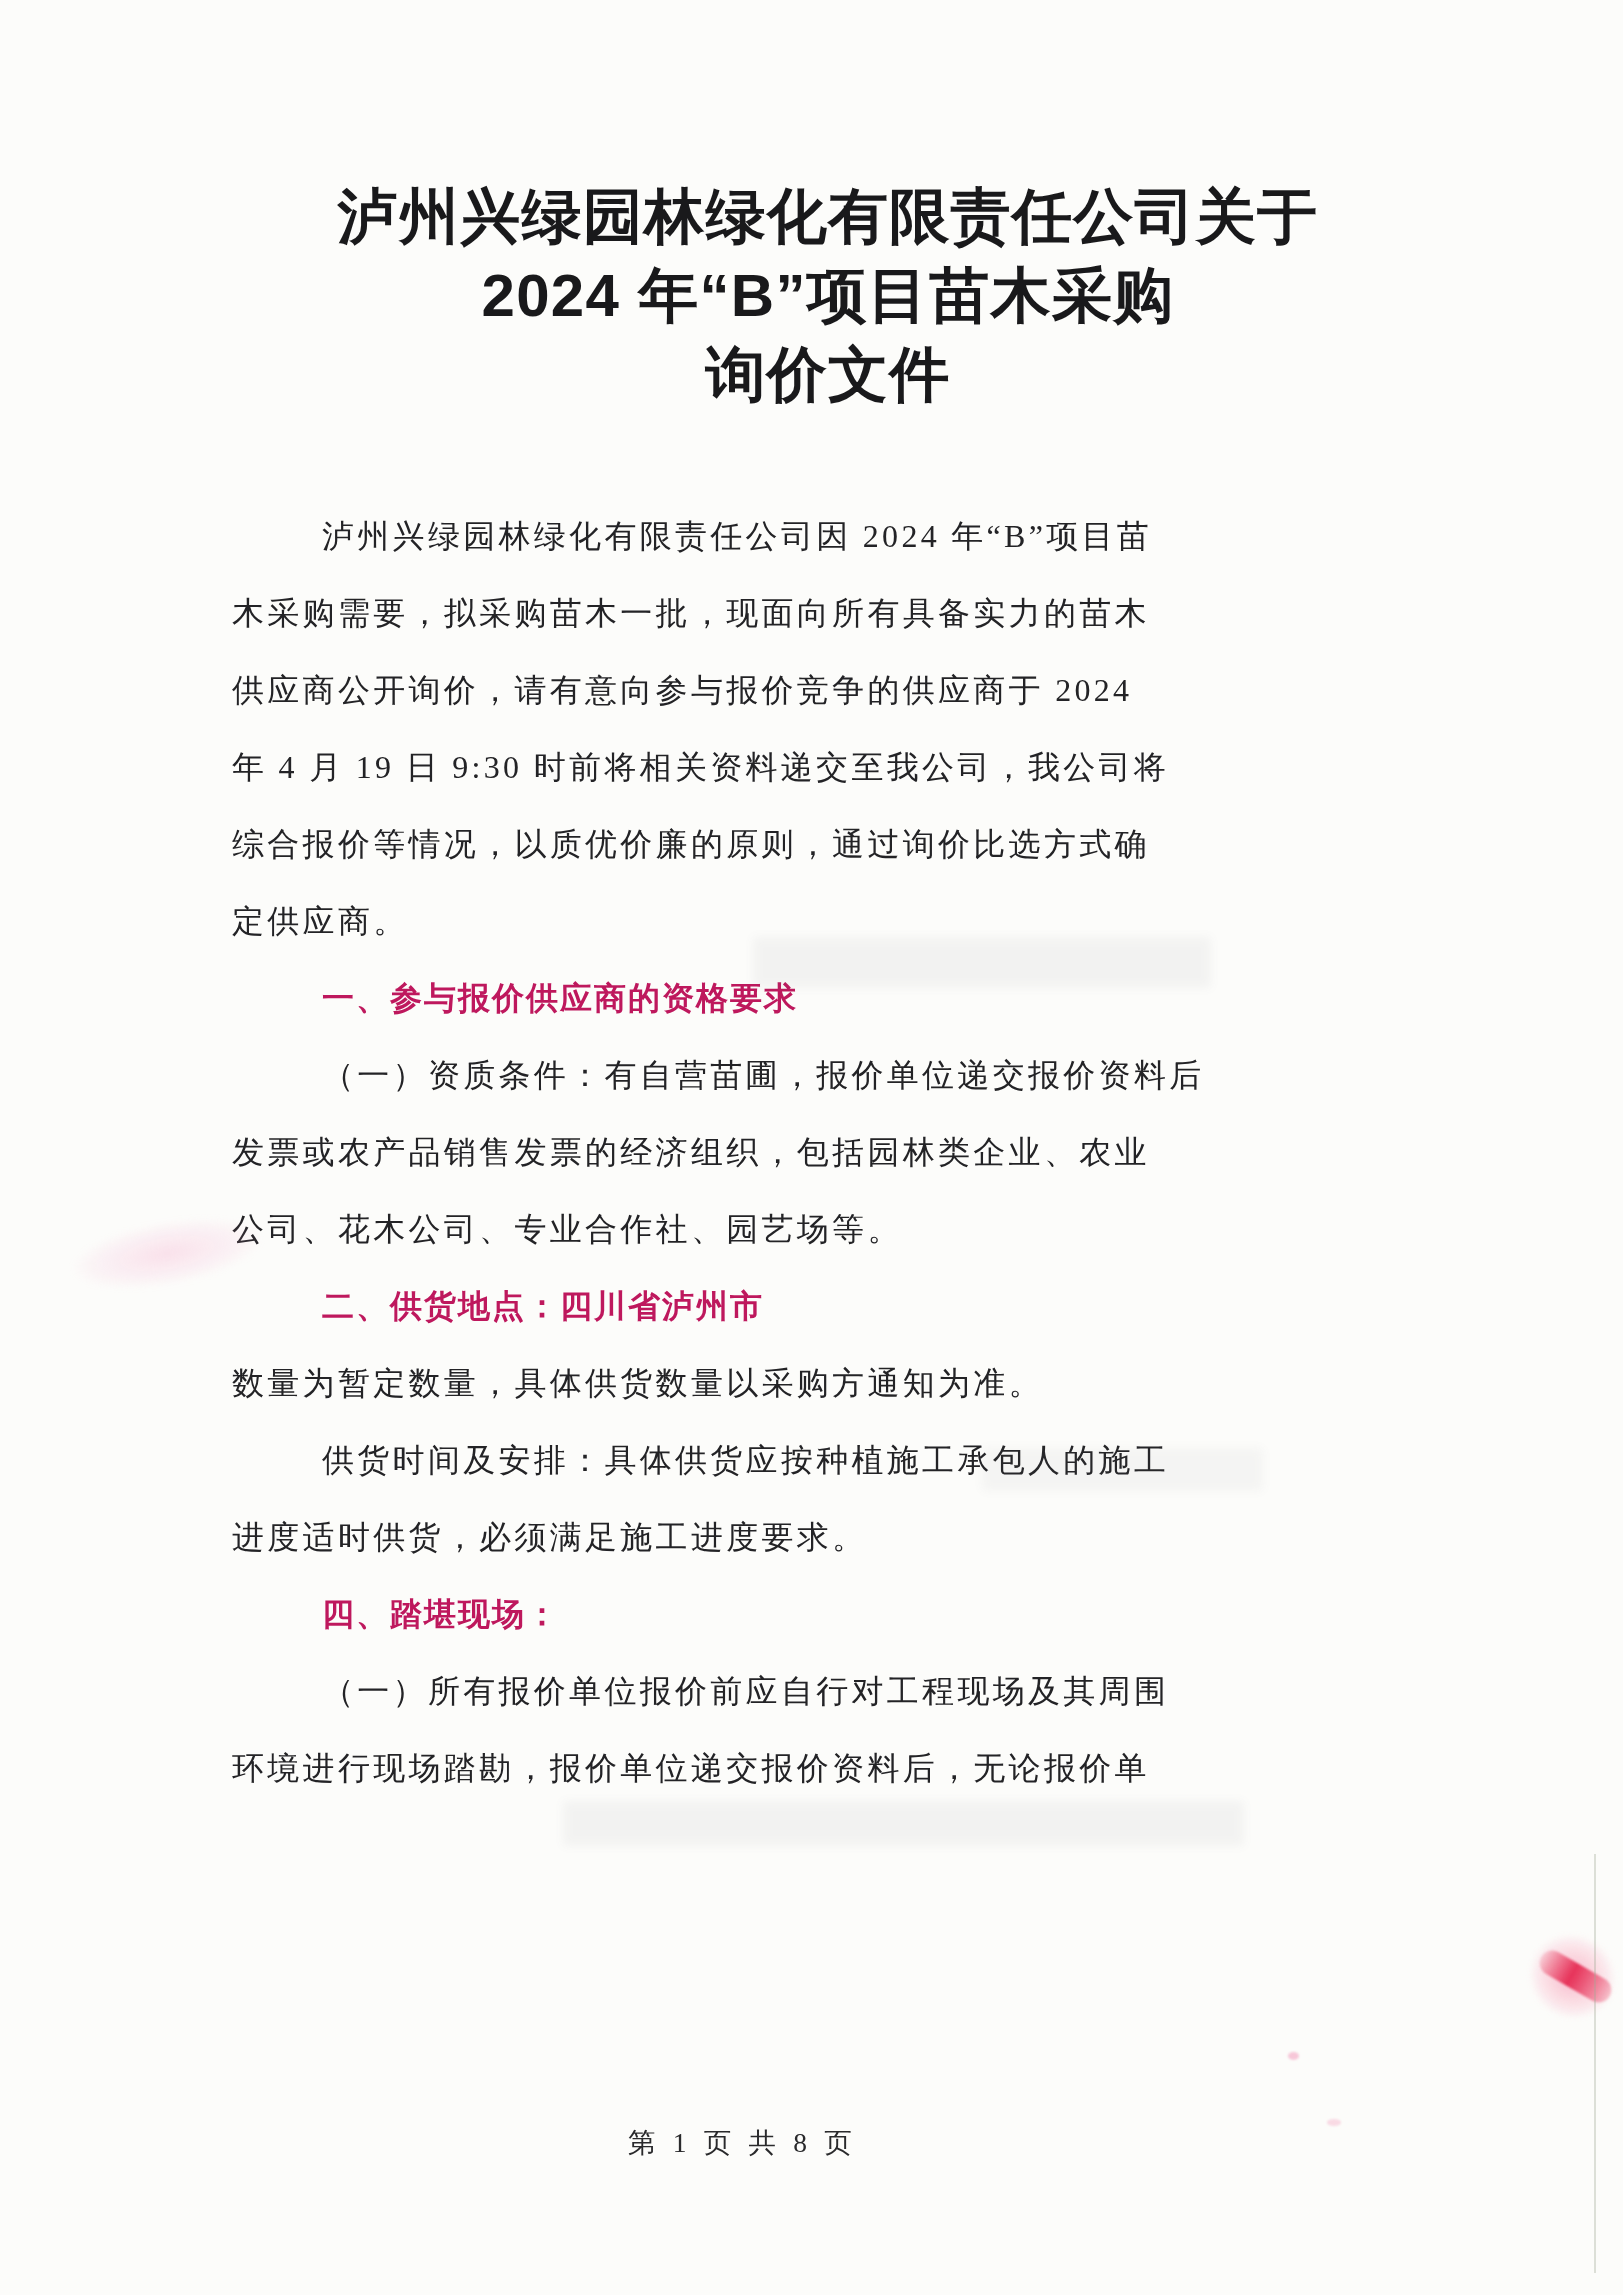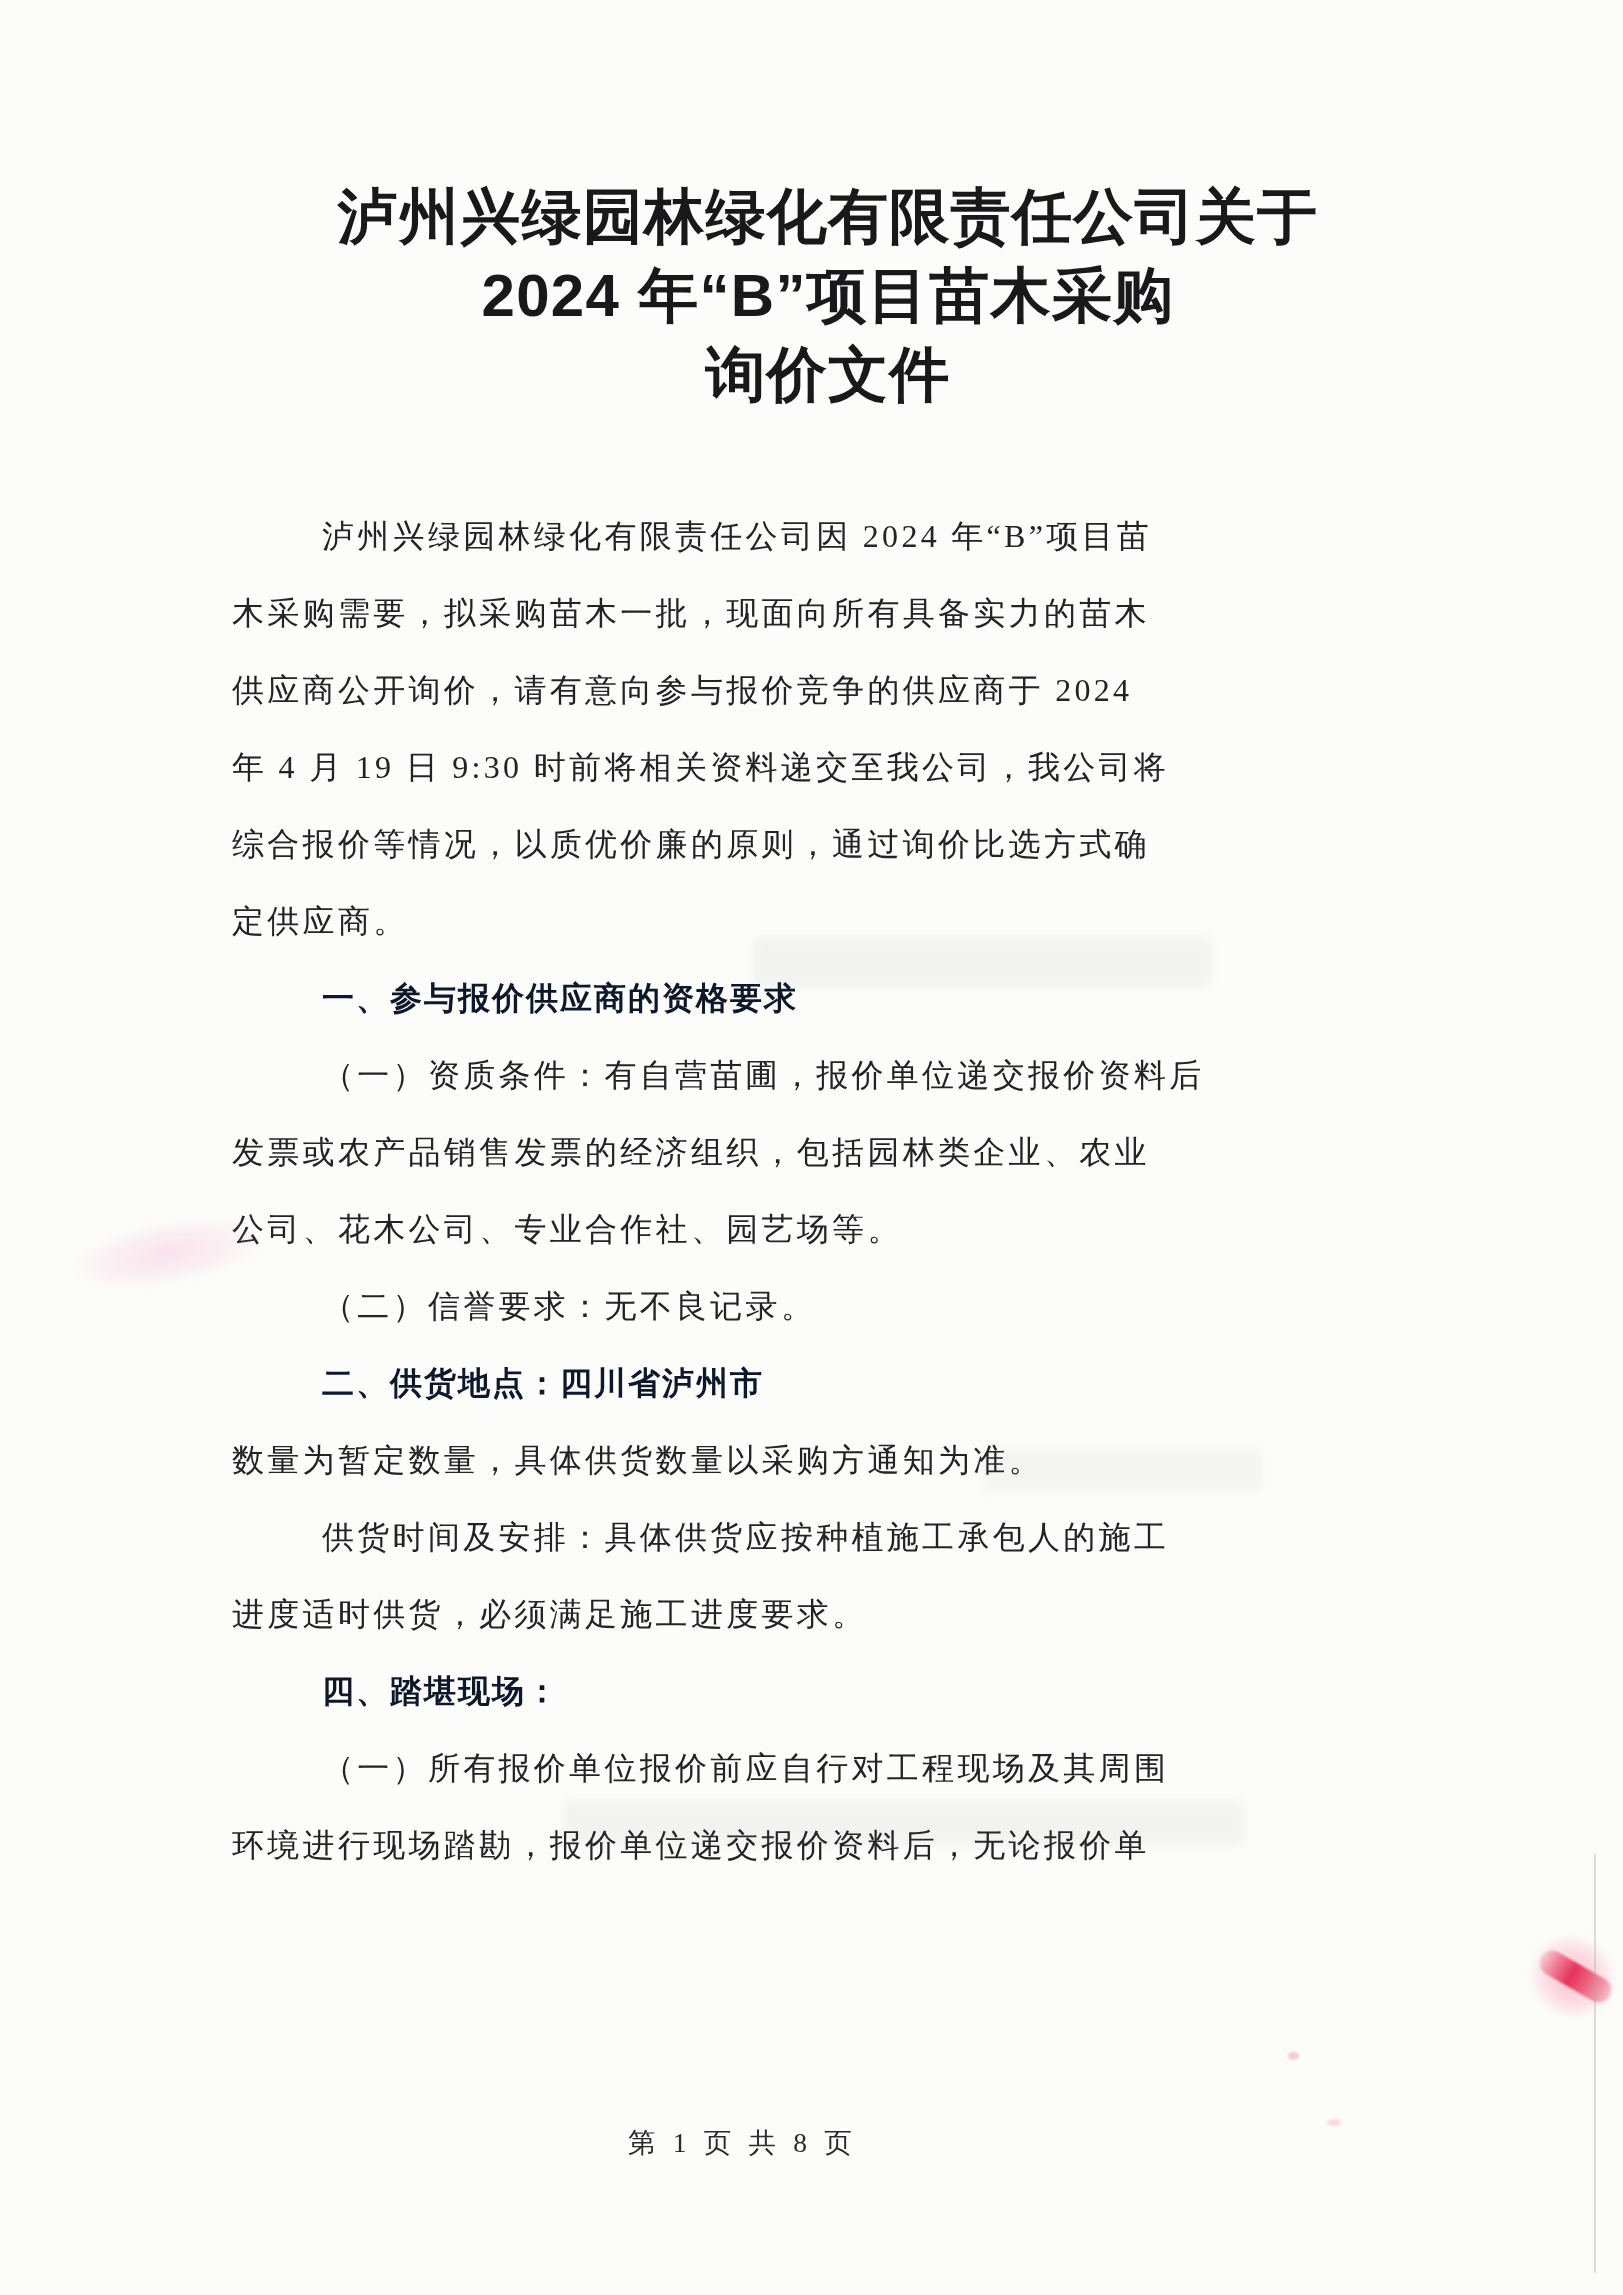--- a/index.html
+++ b/index.html
@@ -38,21 +38,21 @@
     letter-spacing: 3.3px;
     color: #232326;
     white-space: nowrap;
   }
   .line { height: 77px; }
   .line.indent { padding-left: 90px; }
   .line.bold {
     font-family: "Liberation Sans", "DejaVu Sans", sans-serif;
     font-weight: 700;
     letter-spacing: 2px;
-    color: #0f172a;
+    color: #be185d;
   }
   .footer-block {
     position: absolute;
     top: 2125px;
     left: 0;
     width: 1623px;
     transform: translateX(-69px);
     text-align: center;
     font-family: "Liberation Serif", "DejaVu Serif", serif;
     font-size: 27.5px;
@@ -112,21 +112,20 @@
     <div class="line indent">泸州兴绿园林绿化有限责任公司因 2024 年“B”项目苗</div>
     <div class="line">木采购需要，拟采购苗木一批，现面向所有具备实力的苗木</div>
     <div class="line">供应商公开询价，请有意向参与报价竞争的供应商于 2024</div>
     <div class="line">年 4 月 19 日 9:30 时前将相关资料递交至我公司，我公司将</div>
     <div class="line">综合报价等情况，以质优价廉的原则，通过询价比选方式确</div>
     <div class="line">定供应商。</div>
     <div class="line indent bold">一、参与报价供应商的资格要求</div>
     <div class="line indent">（一）资质条件：有自营苗圃，报价单位递交报价资料后</div>
     <div class="line">发票或农产品销售发票的经济组织，包括园林类企业、农业</div>
     <div class="line">公司、花木公司、专业合作社、园艺场等。</div>
-    <div class="line indent">（二）信誉要求：无不良记录。</div>
     <div class="line indent bold">二、供货地点：四川省泸州市</div>
     <div class="line">数量为暂定数量，具体供货数量以采购方通知为准。</div>
     <div class="line indent">供货时间及安排：具体供货应按种植施工承包人的施工</div>
     <div class="line">进度适时供货，必须满足施工进度要求。</div>
     <div class="line indent bold">四、踏堪现场：</div>
     <div class="line indent">（一）所有报价单位报价前应自行对工程现场及其周围</div>
     <div class="line">环境进行现场踏勘，报价单位递交报价资料后，无论报价单</div>
   </div>
 
   <div class="footer-block">第 1 页 共 8 页</div>

